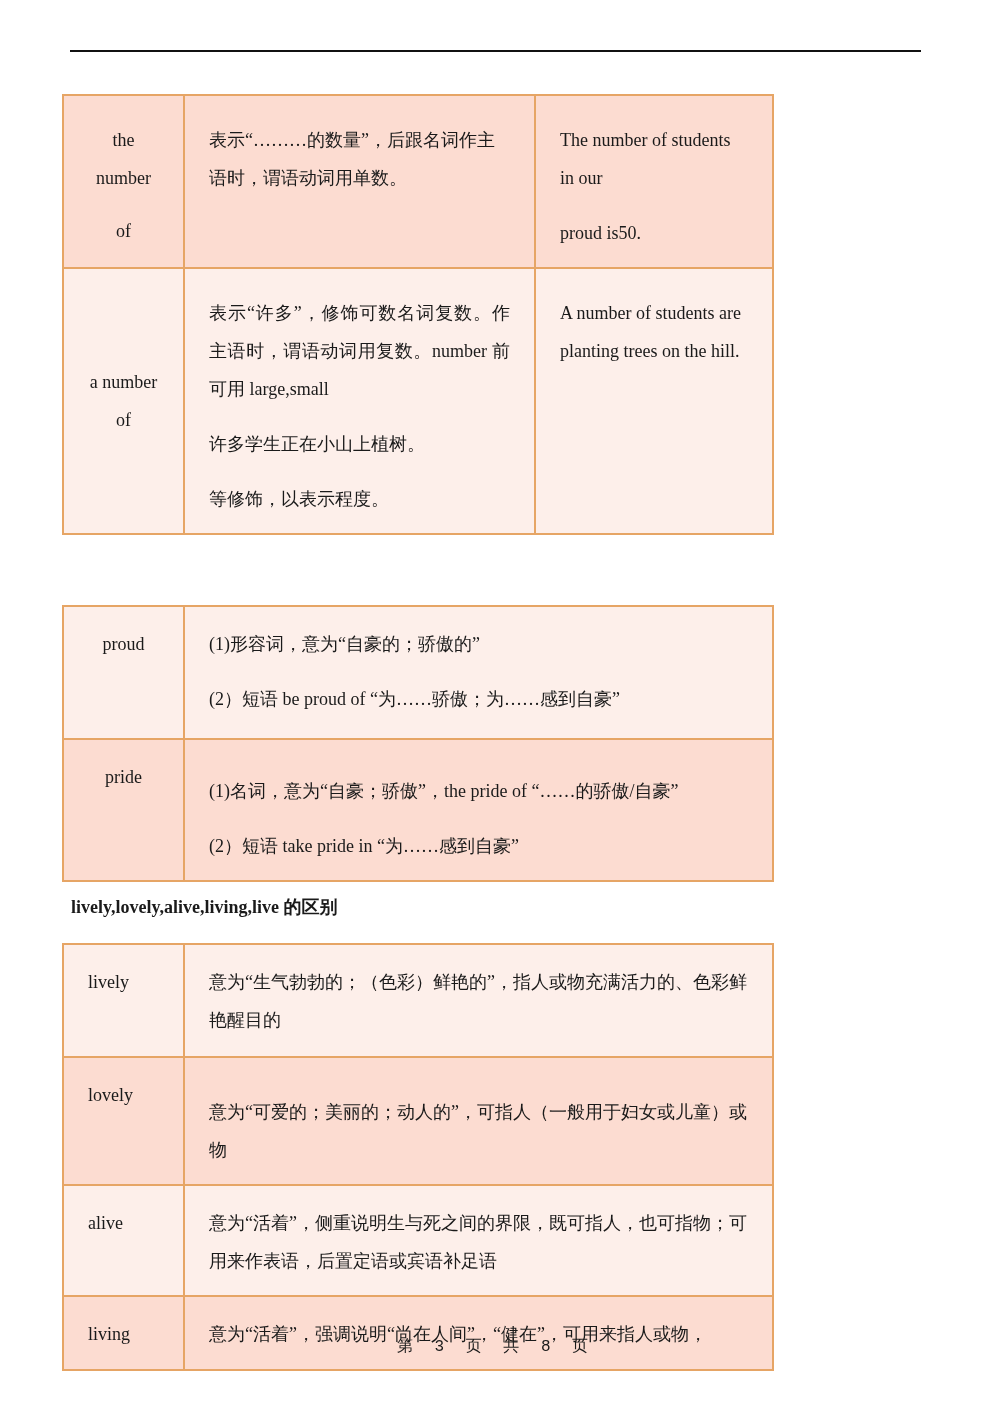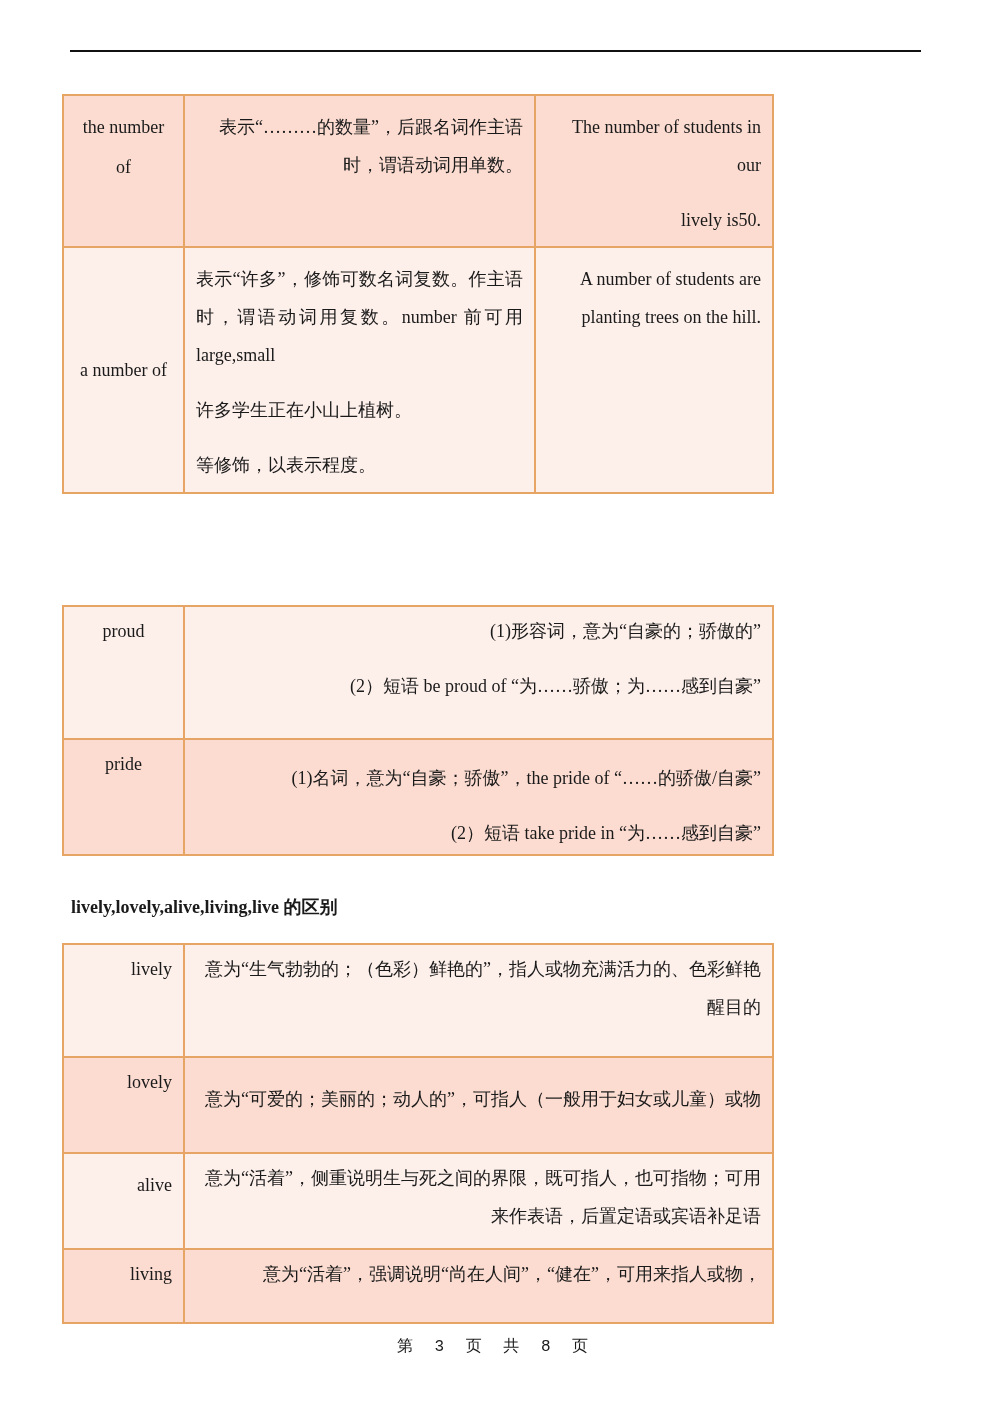--- a/index.html
+++ b/index.html
@@ -6,22 +6,22 @@
   body {
     width: 991px; height: 1402px; background: #ffffff; position: relative;
     font-family: "Liberation Serif", "DejaVu Serif", serif; color: #1a1a1a;
     overflow: hidden;
   }
   .header-rule { position: absolute; left: 70px; top: 50px; width: 851px; height: 2px; background: #111; }
   table { position: absolute; border-collapse: collapse; table-layout: fixed; font-size: 18px; }
   td { border: 2px solid #e6a565; vertical-align: top; padding: 0; }
   .dark { background: #fcdcd1; }
   .light { background: #fdefea; }
-  .cell { padding: 10px 9px 0 9px; line-height: 38px; text-align: right; }
-  .cell p { margin: 2px; }
+  .cell { padding: 10px 9px 0 9px; line-height: 38px; }
+  .cell p { margin: 15px; }
   .cell p + p { margin-top: 17px; }
   .center { text-align: center; }
   .t1 { left: 62px; top: 94px; width: 710px; }
   .t2 { left: 62px; top: 605px; width: 710px; }
   .t3 { left: 62px; top: 943px; width: 710px; }
   .heading { position: absolute; left: 71px; top: 895px; font-size: 18px; font-weight: bold; }
   .heading .cn { font-weight: bold; }
   .footer { position: absolute; left: 0; width: 991px; top: 1336px; text-align: center; font-size: 16px; font-family: Liberation Mono, monospace; letter-spacing: 6px; }
 </style>
 </head>
@@ -44,21 +44,21 @@
     </div>
         </td>
     <td>
           <div class="cell">
       <p>表示“………的数量”，后跟名词作主语时，谓语动词用单数。</p>
     </div>
         </td>
     <td>
           <div class="cell">
       <p>The number of students in our</p>
-      <p>lively is50.</p>
+      <p>proud is50.</p>
     </div>
         </td>
   </tr>
   <tr class="light" style="height:246px">
     <td style="vertical-align:middle">
           <div class="cell center" style="padding-top:0">
       <p>a number of</p>
     </div>
         </td>
     <td>
@@ -141,21 +141,21 @@
           </div>
         </td>
     <td>
           <div class="cell" style="padding-top:20px">
             <p>意为“可爱的；美丽的；动人的”，可指人（一般用于妇女或儿童）或物</p>
           </div>
         </td>
   </tr>
   <tr class="light" style="height:96px">
     <td>
-          <div class="cell" style="padding-top:10px">
+          <div class="cell" style="padding-top:3px">
             <p>alive</p>
           </div>
         </td>
     <td>
           <div class="cell" style="padding-top:3px">
             <p>意为“活着”，侧重说明生与死之间的界限，既可指人，也可指物；可用来作表语，后置定语或宾语补足语</p>
           </div>
         </td>
   </tr>
   <tr class="dark" style="height:74px">

